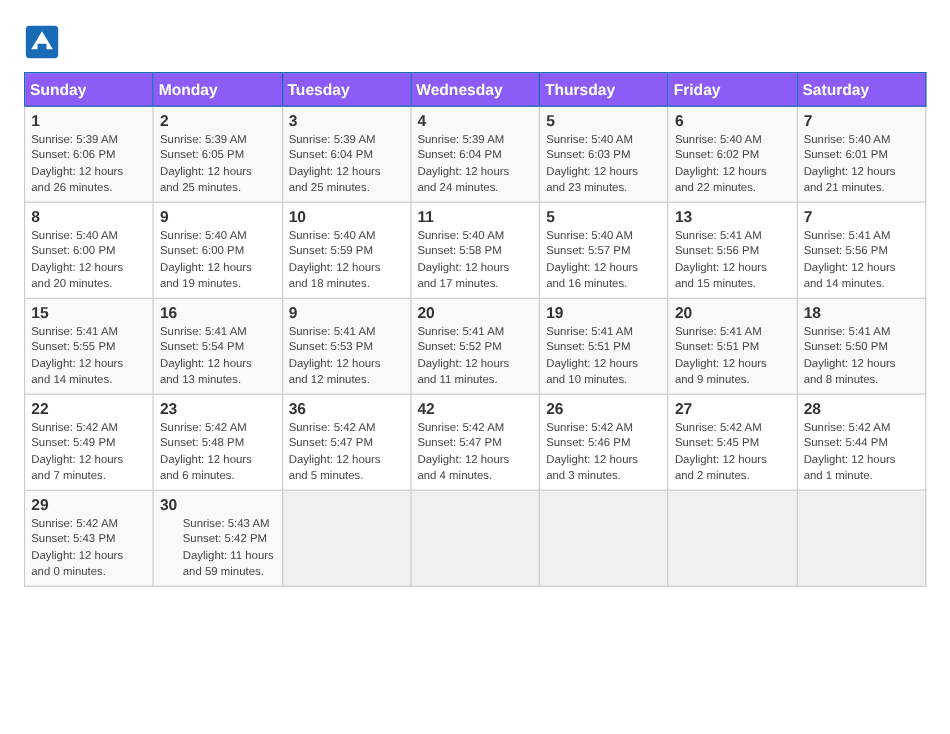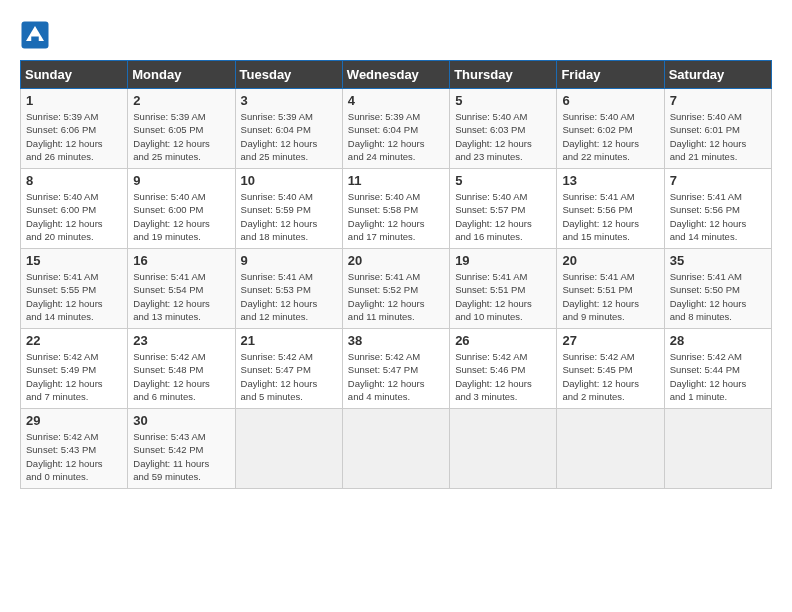--- a/index.html
+++ b/index.html
@@ -45,21 +45,21 @@
     .subtitle {
       font-size: 14px;
       color: #555;
     }
     table {
       width: 100%;
       border-collapse: collapse;
       font-size: 11px;
     }
     thead tr th {
-      background-color: #404040;
+      background-color: #8b5cf6;
       color: #fff;
       padding: 6px 4px;
       text-align: left;
       font-size: 13px;
       font-weight: bold;
       border: 1px solid #1a6bb5;
     }
     tbody tr td {
       border: 1px solid #ccc;
       padding: 4px 5px;
@@ -262,21 +262,21 @@
 and 10 minutes.</div>
         </td>
         <td>
           <span class="day-num">20</span>
           <div class="day-detail" style="white-space: pre-line;">Sunrise: 5:41 AM
 Sunset: 5:51 PM
 Daylight: 12 hours
 and 9 minutes.</div>
         </td>
         <td>
-          <span class="day-num">35</span>
+          <span class="day-num">18</span>
           <div class="day-detail" style="white-space: pre-line;">Sunrise: 5:41 AM
 Sunset: 5:50 PM
 Daylight: 12 hours
 and 8 minutes.</div>
         </td>
       </tr>
       <tr>
         <td>
           <span class="day-num">22</span>
           <div class="day-detail" style="white-space: pre-line;">Sunrise: 5:42 AM
@@ -285,28 +285,28 @@
 and 7 minutes.</div>
         </td>
         <td>
           <span class="day-num">23</span>
           <div class="day-detail" style="white-space: pre-line;">Sunrise: 5:42 AM
 Sunset: 5:48 PM
 Daylight: 12 hours
 and 6 minutes.</div>
         </td>
         <td>
-          <span class="day-num">21</span>
+          <span class="day-num">36</span>
           <div class="day-detail" style="white-space: pre-line;">Sunrise: 5:42 AM
 Sunset: 5:47 PM
 Daylight: 12 hours
 and 5 minutes.</div>
         </td>
         <td>
-          <span class="day-num">38</span>
+          <span class="day-num">42</span>
           <div class="day-detail" style="white-space: pre-line;">Sunrise: 5:42 AM
 Sunset: 5:47 PM
 Daylight: 12 hours
 and 4 minutes.</div>
         </td>
         <td>
           <span class="day-num">26</span>
           <div class="day-detail" style="white-space: pre-line;">Sunrise: 5:42 AM
 Sunset: 5:46 PM
 Daylight: 12 hours
@@ -330,21 +330,21 @@
       <tr>
         <td>
           <span class="day-num">29</span>
           <div class="day-detail" style="white-space: pre-line;">Sunrise: 5:42 AM
 Sunset: 5:43 PM
 Daylight: 12 hours
 and 0 minutes.</div>
         </td>
         <td>
           <span class="day-num">30</span>
-          <div class="day-detail" style="white-space: pre-line;">Sunrise: 5:43 AM
+          <div class="day-detail" style="white-space: pre-line; margin-left: 19px;">Sunrise: 5:43 AM
 Sunset: 5:42 PM
 Daylight: 11 hours
 and 59 minutes.</div>
         </td>
         <td class="empty-cell"></td>
         <td class="empty-cell"></td>
         <td class="empty-cell"></td>
         <td class="empty-cell"></td>
         <td class="empty-cell"></td>
       </tr>

